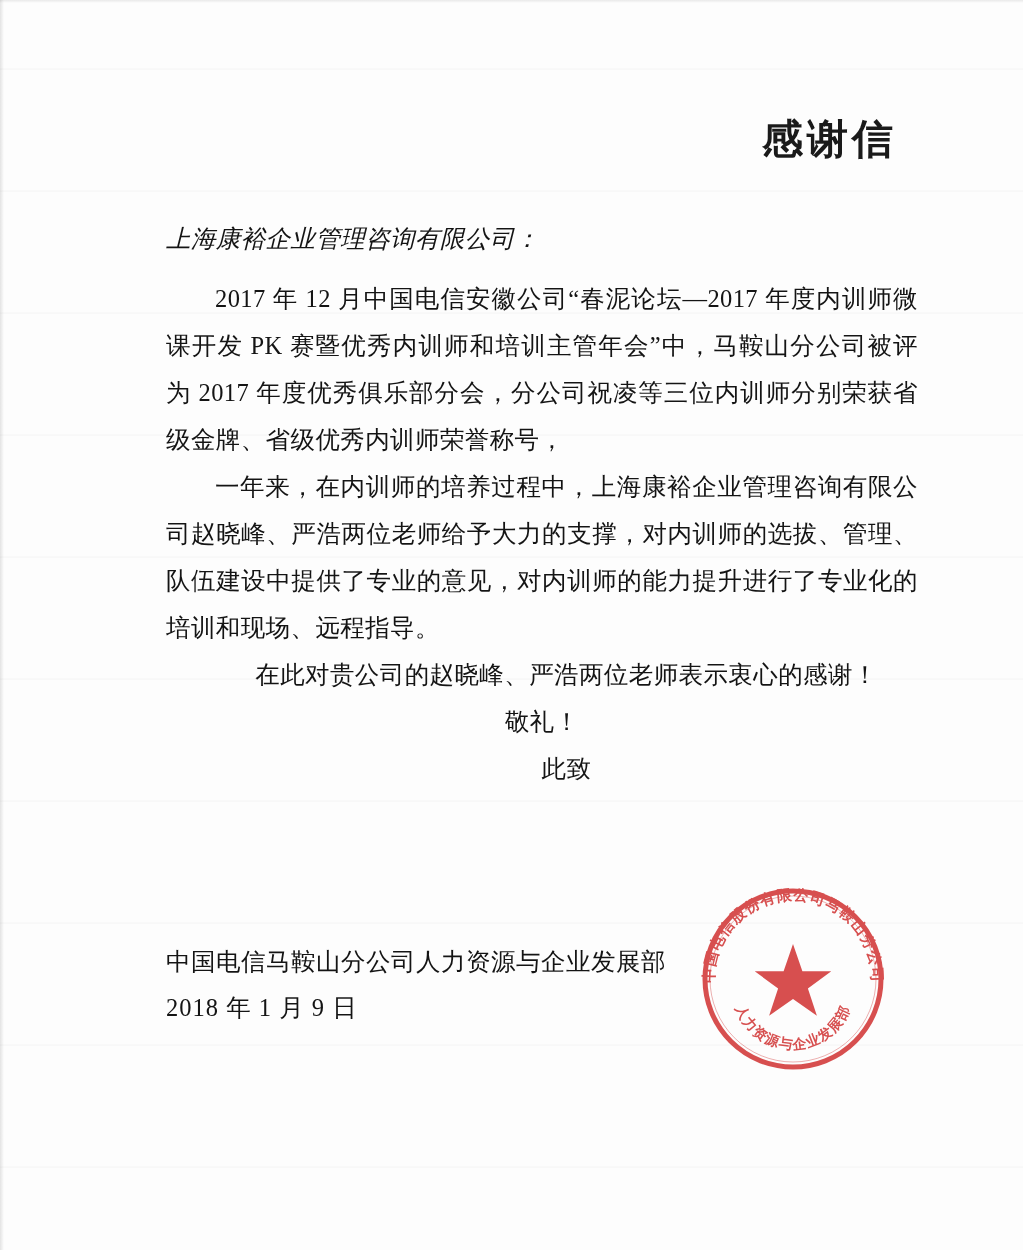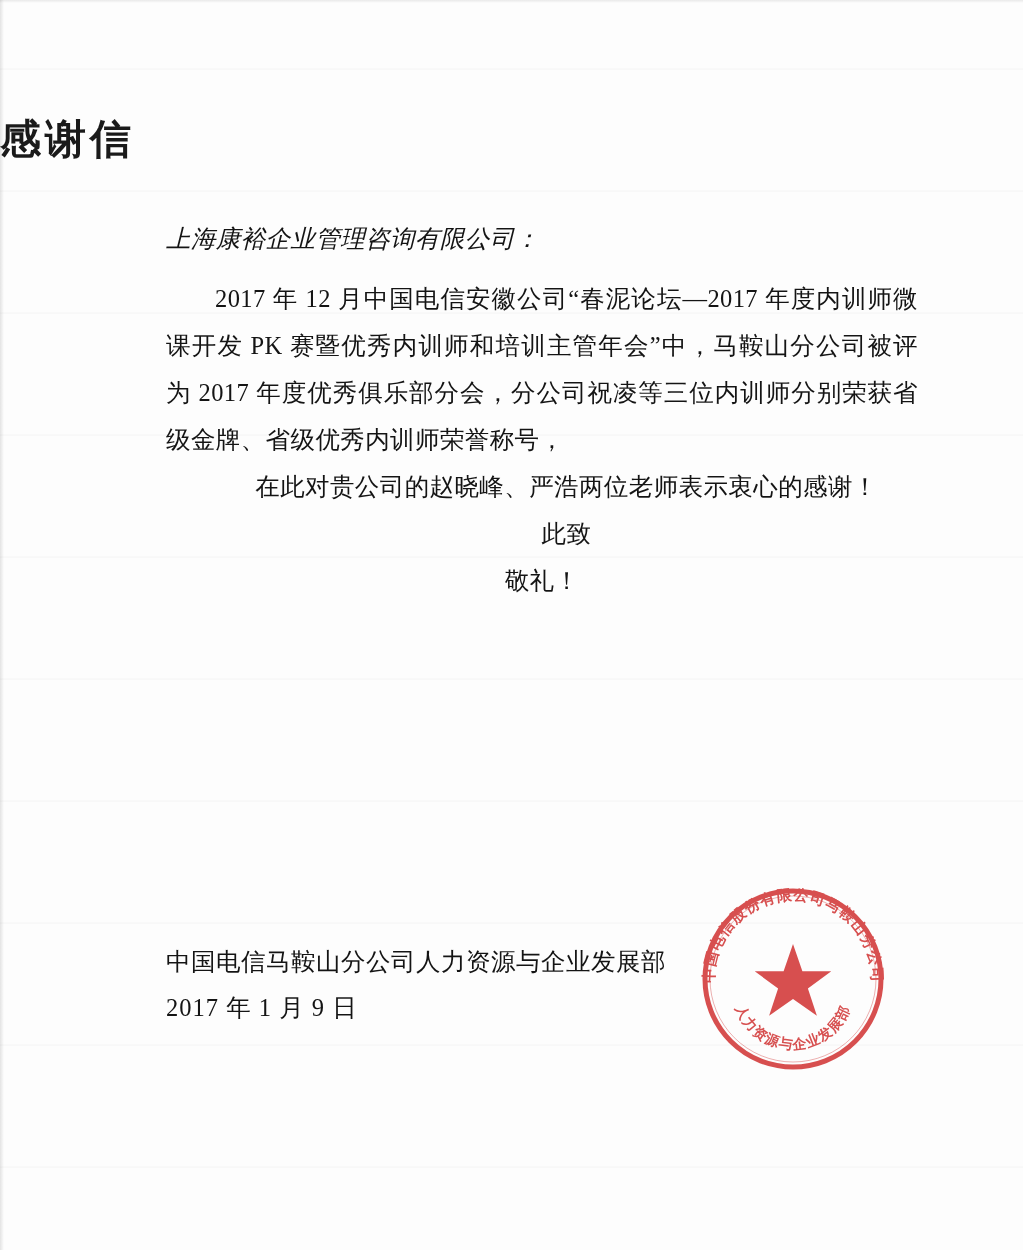--- a/index.html
+++ b/index.html
@@ -47,21 +47,21 @@
     left: 0; top: 0;
     width: 1023px;
     height: 1250px;
   }
 
   .title {
     position: absolute;
     top: 112px;
     left: 0;
     width: 897px;
-    text-align: left;
+    text-align: right;
     font-size: 41px;
     font-weight: bold;
     letter-spacing: 4px;
     font-family: "DejaVu Serif", "Liberation Serif", serif;
     color: #1a1a1a;
   }
 
   .body-block {
     position: absolute;
     top: 215px;
@@ -137,23 +137,24 @@
   <div id="paper-edge-top"></div>
 </div>
 
 <div class="doc">
 
   <div class="title">感谢信</div>
 
   <div class="body-block">
     <p class="para salutation">上海康裕企业管理咨询有限公司：</p>
     <p class="para indent">2017 年 12 月中国电信安徽公司“春泥论坛—2017 年度内训师微课开发 PK 赛暨优秀内训师和培训主管年会”中，马鞍山分公司被评为 2017 年度优秀俱乐部分会，分公司祝凌等三位内训师分别荣获省级金牌、省级优秀内训师荣誉称号，</p>
+    <p class="para indent">一年来，在内训师的培养过程中，上海康裕企业管理咨询有限公司赵晓峰、严浩两位老师给予大力的支撑，对内训师的选拔、管理、队伍建设中提供了专业的意见，对内训师的能力提升进行了专业化的培训和现场、远程指导。</p>
     <p class="para indent nojustify">在此对贵公司的赵晓峰、严浩两位老师表示衷心的感谢！</p>
+    <p class="para nojustify">敬礼！</p>
     <p class="para indent nojustify">此致</p>
-    <p class="para nojustify">敬礼！</p>
   </div>
 
   <div class="seal">
     <svg width="202" height="202" viewBox="0 0 202 202" xmlns="http://www.w3.org/2000/svg">
       <defs>
         <path id="outerArc" d="M 22,101 A 79,79 0 1 1 180,101"></path>
         <path id="innerArc" d="M 41,111 A 60,60 0 0 0 161,111"></path>
       </defs>
       <circle cx="101" cy="101" r="88" fill="none" stroke="#cf2a2a" stroke-width="5"></circle>
       <circle cx="101" cy="101" r="83" fill="none" stroke="#cf2a2a" stroke-width="1" opacity="0.45"></circle>
@@ -163,16 +164,16 @@
         <textPath href="#outerArc" startOffset="50%" text-anchor="middle">中国电信股份有限公司马鞍山分公司</textPath>
       </text>
       <text class="seal-text-small">
         <textPath href="#innerArc" startOffset="50%" text-anchor="middle">人力资源与企业发展部</textPath>
       </text>
     </svg>
   </div>
 
   <div class="sign-block">
     <div class="sign-line">中国电信马鞍山分公司人力资源与企业发展部</div>
-    <div class="sign-date">2017 年 1 月 9 日</div>
+    <div class="sign-date">2018 年 1 月 9 日</div>
   </div>
 
 </div>
 
 </body></html>

